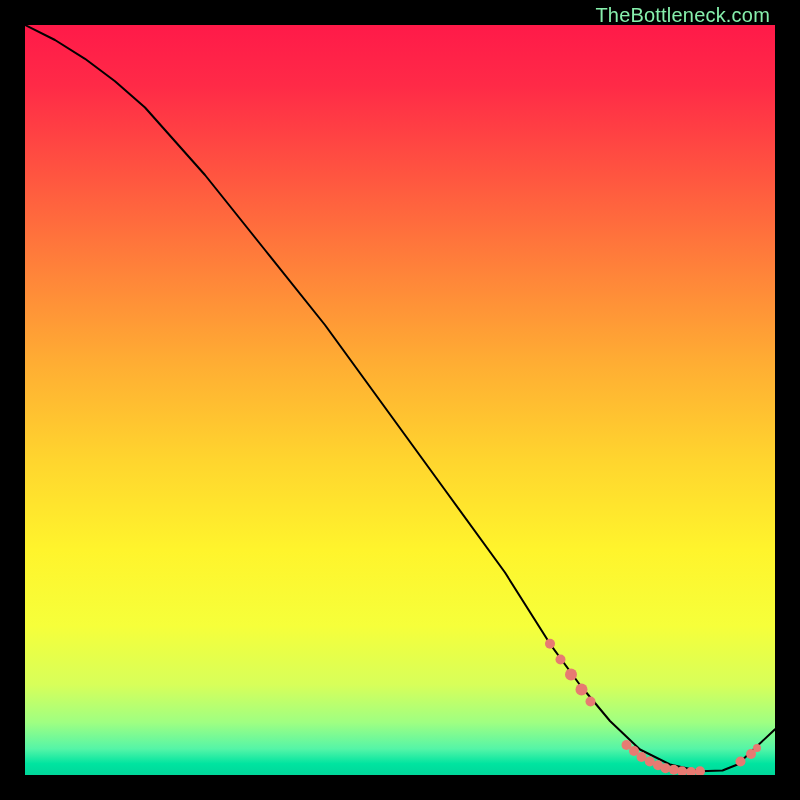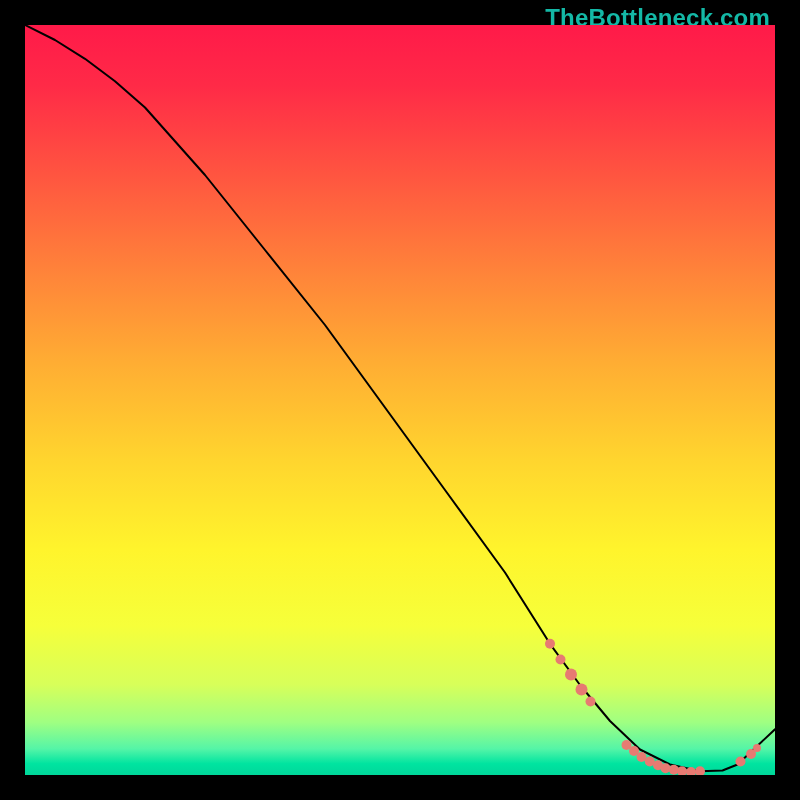--- a/index.html
+++ b/index.html
@@ -43,23 +43,23 @@
       #9fff82 93%,
       #55f5a7 96.5%,
       #00e4a0 98.5%,
       #00d79a 100%
     );
   }
   .watermark {
     position: absolute;
     top: 4px;
     right: 30px;
-    color: #14b8a6;
-    font-size: 24px;
-    font-weight: 700;
+    color: #86efac;
+    font-size: 20px;
+    font-weight: 400;
     letter-spacing: 0.2px;
   }
   svg.overlay {
     position: absolute;
     left: 0;
     top: 0;
     width: 750px;
     height: 750px;
   }
 </style>

